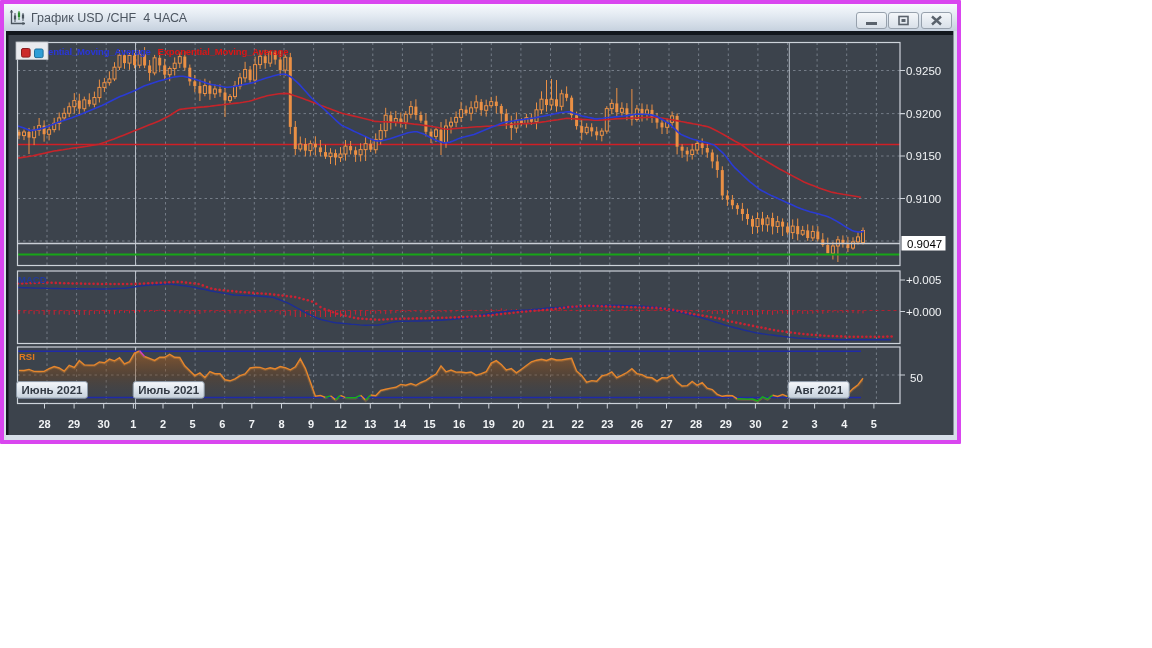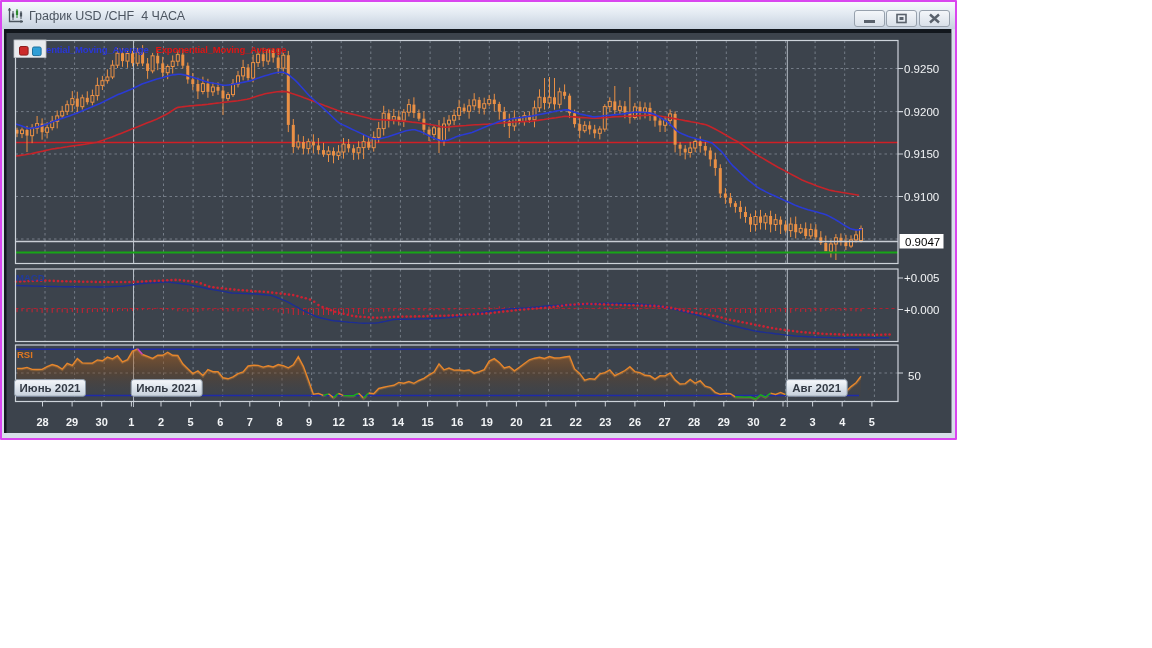--- a/index.html
+++ b/index.html
@@ -1,16 +1,16 @@
 <!DOCTYPE html>
 <html><head><meta charset="utf-8"><style>
 html,body{margin:0;padding:0;background:#ffffff;width:1152px;height:648px;overflow:hidden;
 font-family:"Liberation Sans",sans-serif}
 #win{position:absolute;left:0;top:0;width:953px;height:436px;background:#d7dfe9;
-border:2px solid #d946ef;border-radius:1px}
+border:4px solid #d946ef;border-radius:1px}
 #tbar{position:absolute;left:0;top:0;width:953px;height:27px;
 background:linear-gradient(#f7fafd,#e2e9f1 45%,#c6d1de)}
 #title{position:absolute;left:27px;top:7px;font-size:12.5px;color:#4c5560}
 .wbtn{position:absolute;top:8px;width:29px;height:15px;border:1px solid #97a1ad;border-radius:3px;
 background:linear-gradient(#f4f7fa,#d9e0e9)}
 </style></head><body>
 <div id="win">
  <div id="tbar">
   <svg style="position:absolute;left:5px;top:5px" width="18" height="18" viewBox="0 0 18 18">
    <path d="M2.5 1v13.5H16" stroke="#4a545e" stroke-width="1.3" fill="none"></path>

